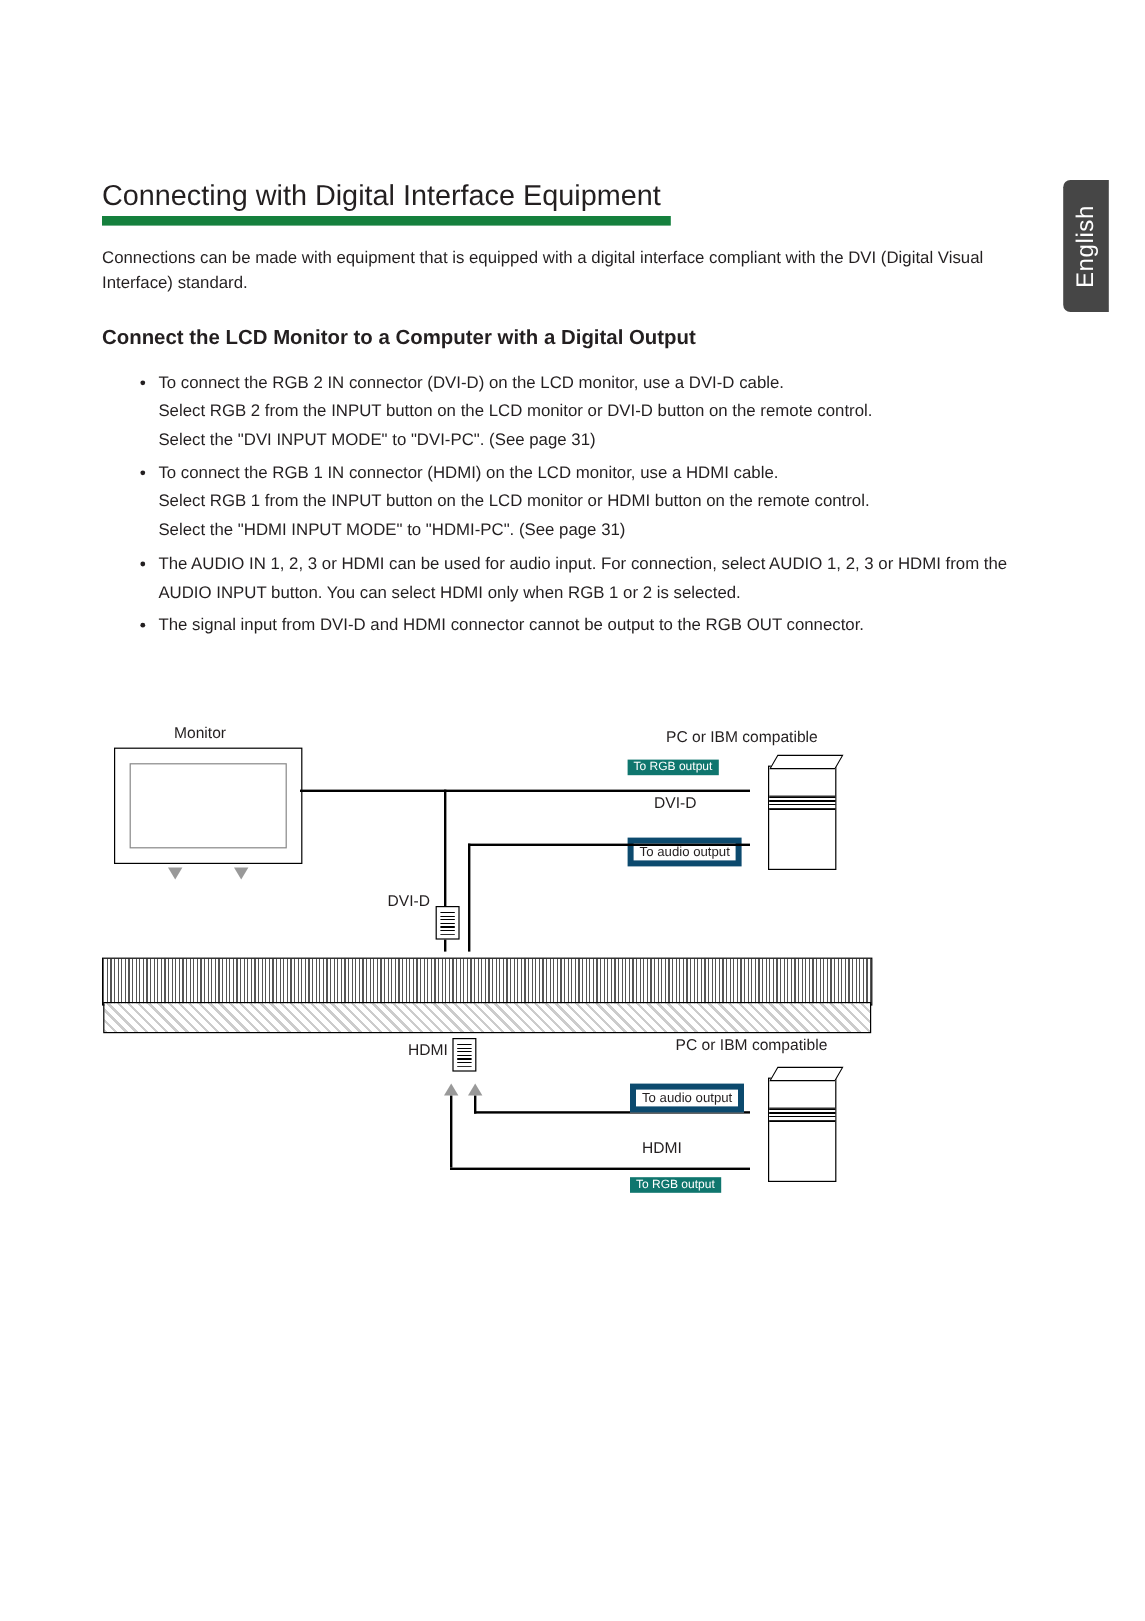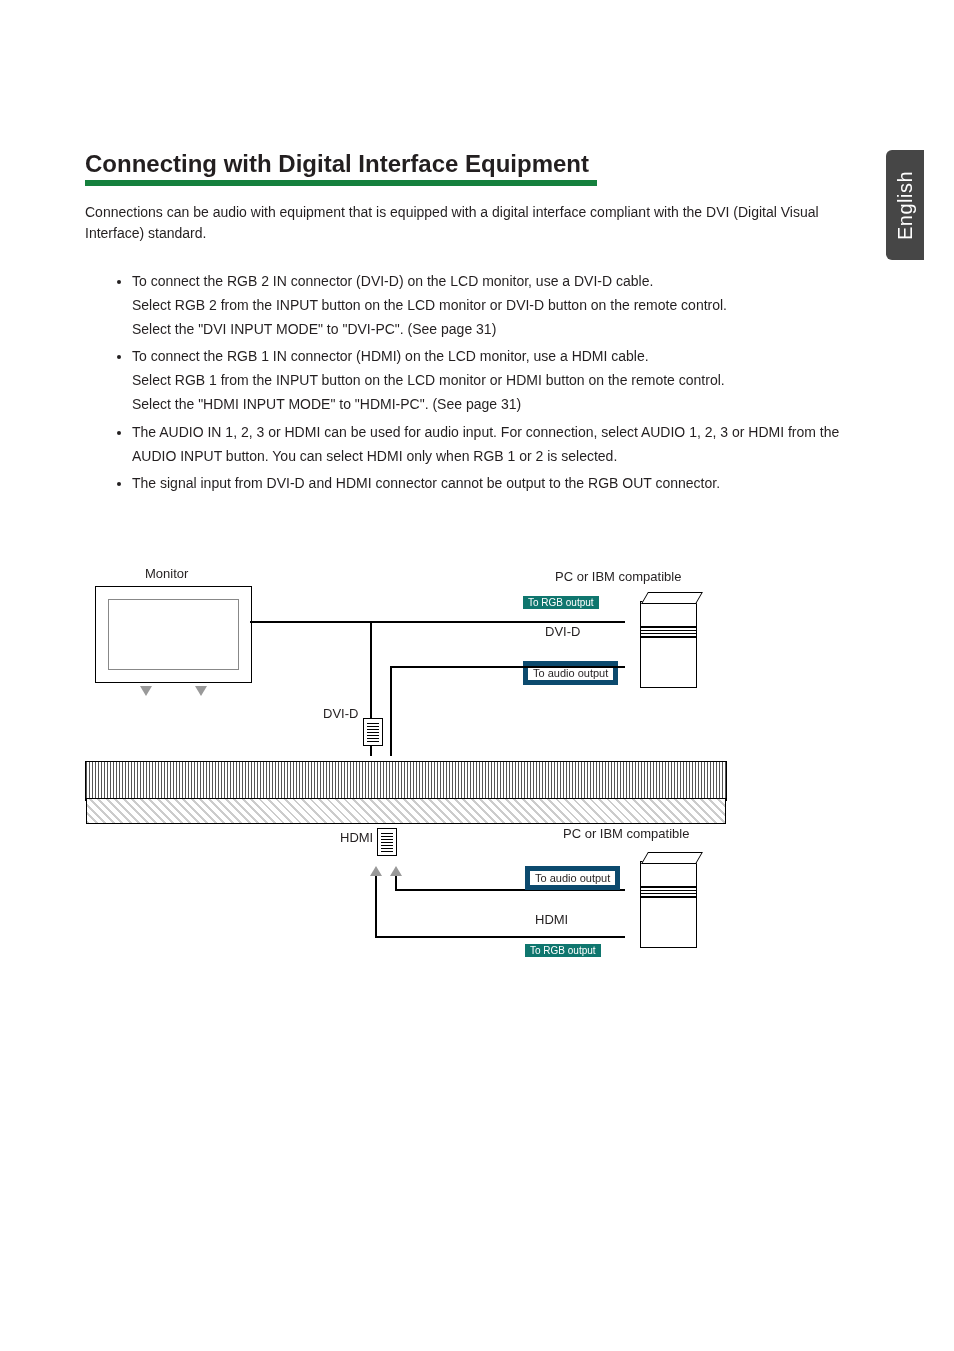--- a/index.html
+++ b/index.html
@@ -30,23 +30,23 @@
     align-items: center;
     justify-content: center;
     writing-mode: vertical-rl;
     transform: rotate(180deg);
     border-top-right-radius: 6px;
     border-bottom-right-radius: 6px;
     letter-spacing: 0.5px;
   }
   h1.main-title {
     font-size: 24px;
-    font-weight: bold;
+    font-weight: normal;
     margin: 0 0 6px 0;
-    border-bottom: 6px solid #15803d;
+    border-bottom: 8px solid #15803d;
     display: inline-block;
     padding-bottom: 2px;
     padding-right: 8px;
   }
   p.intro {
     font-size: 14px;
     line-height: 1.5;
     margin: 10px 0 26px 0;
   }
   h2.sub-title {
@@ -187,22 +187,23 @@
 </style>
 </head>
 <body>
 
 <div class="page">
 
   <div class="side-tab">English</div>
 
   <h1 class="main-title">Connecting with Digital Interface Equipment</h1>
 
-  <p class="intro">Connections can be audio with equipment that is equipped with a digital interface compliant with the DVI (Digital Visual Interface) standard.</p>
-
+  <p class="intro">Connections can be made with equipment that is equipped with a digital interface compliant with the DVI (Digital Visual Interface) standard.</p>
+
+  <h2 class="sub-title">Connect the LCD Monitor to a Computer with a Digital Output</h2>
 
   <ul class="bullets">
     <li>To connect the RGB 2 IN connector (DVI-D) on the LCD monitor, use a DVI-D cable.<br>Select RGB 2 from the INPUT button on the LCD monitor or DVI-D button on the remote control.<br>Select the "DVI INPUT MODE" to "DVI-PC".  (See page 31)</li>
     <li>To connect the RGB 1 IN connector (HDMI) on the LCD monitor, use a HDMI cable.<br>Select RGB 1 from the INPUT button on the LCD monitor or HDMI button on the remote control.<br>Select the "HDMI INPUT MODE" to "HDMI-PC".  (See page 31)</li>
     <li>The AUDIO IN 1, 2, 3 or HDMI can be used for audio input. For connection, select AUDIO 1, 2, 3 or HDMI from the AUDIO INPUT button.  You can select HDMI only when RGB 1 or 2 is selected.</li>
     <li>The signal input from DVI-D and HDMI connector cannot be output to the RGB OUT connector.</li>
   </ul>
 
   <div class="diagram-wrap">
     <div class="diagram">

